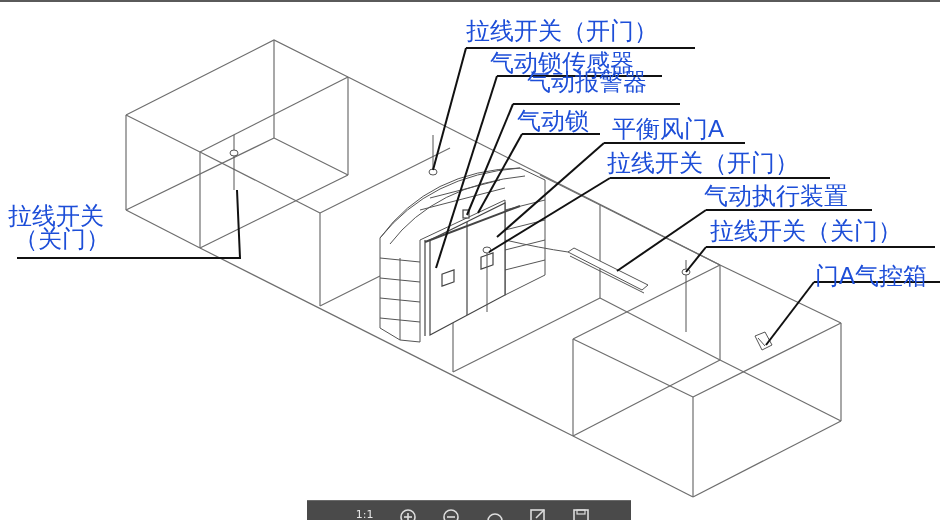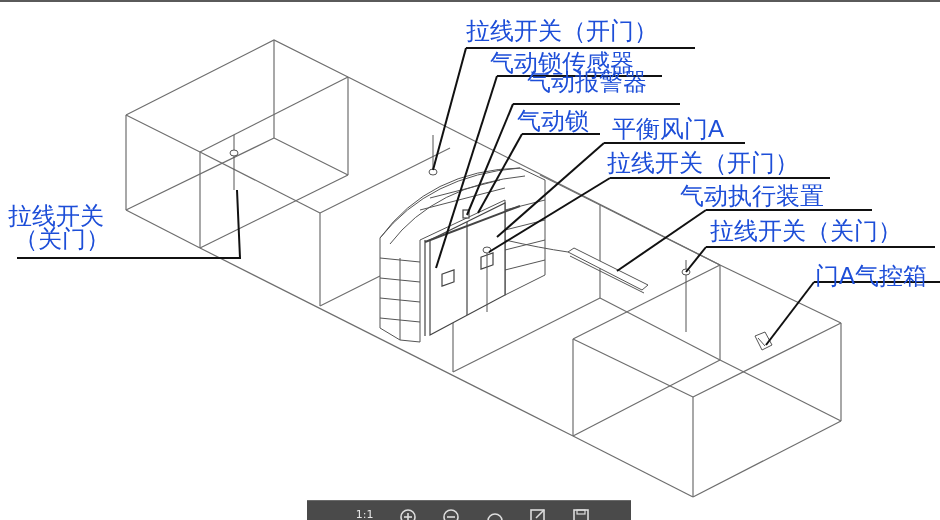--- a/index.html
+++ b/index.html
@@ -136,21 +136,21 @@
     <polyline points="17,258 240,258 237,190"></polyline>
   </g>
 </svg>
 
 <div class="label" style="left:466px; top:19px;">拉线开关（开门）</div>
 <div class="label" style="left:490px; top:51px;text-align:center;">气动锁传感器</div>
 <div class="label" style="left:527px; top:70px;">气动报警器</div>
 <div class="label" style="left:486px; top:109px;margin-left:31px;">气动锁</div>
 <div class="label" style="left:612px; top:117px;">平衡风门A</div>
 <div class="label" style="left:607px; top:151px;">拉线开关（开门）</div>
-<div class="label" style="left:680px; top:184px;">气动执行装置</div>
+<div class="label" style="left:704px; top:184px;">气动执行装置</div>
 <div class="label" style="left:710px; top:219px;">拉线开关（关门）</div>
 <div class="label" style="left:815px; top:264px;">门A气控箱</div>
 <div class="label" style="left:8px; top:204px;">拉线开关</div>
 <div class="label" style="left:14px; top:227px;">（关门）</div>
 
 <div class="toolbar">
   <div class="tb-btn">
     <span>1:1</span>
   </div>
   <div class="tb-btn">

